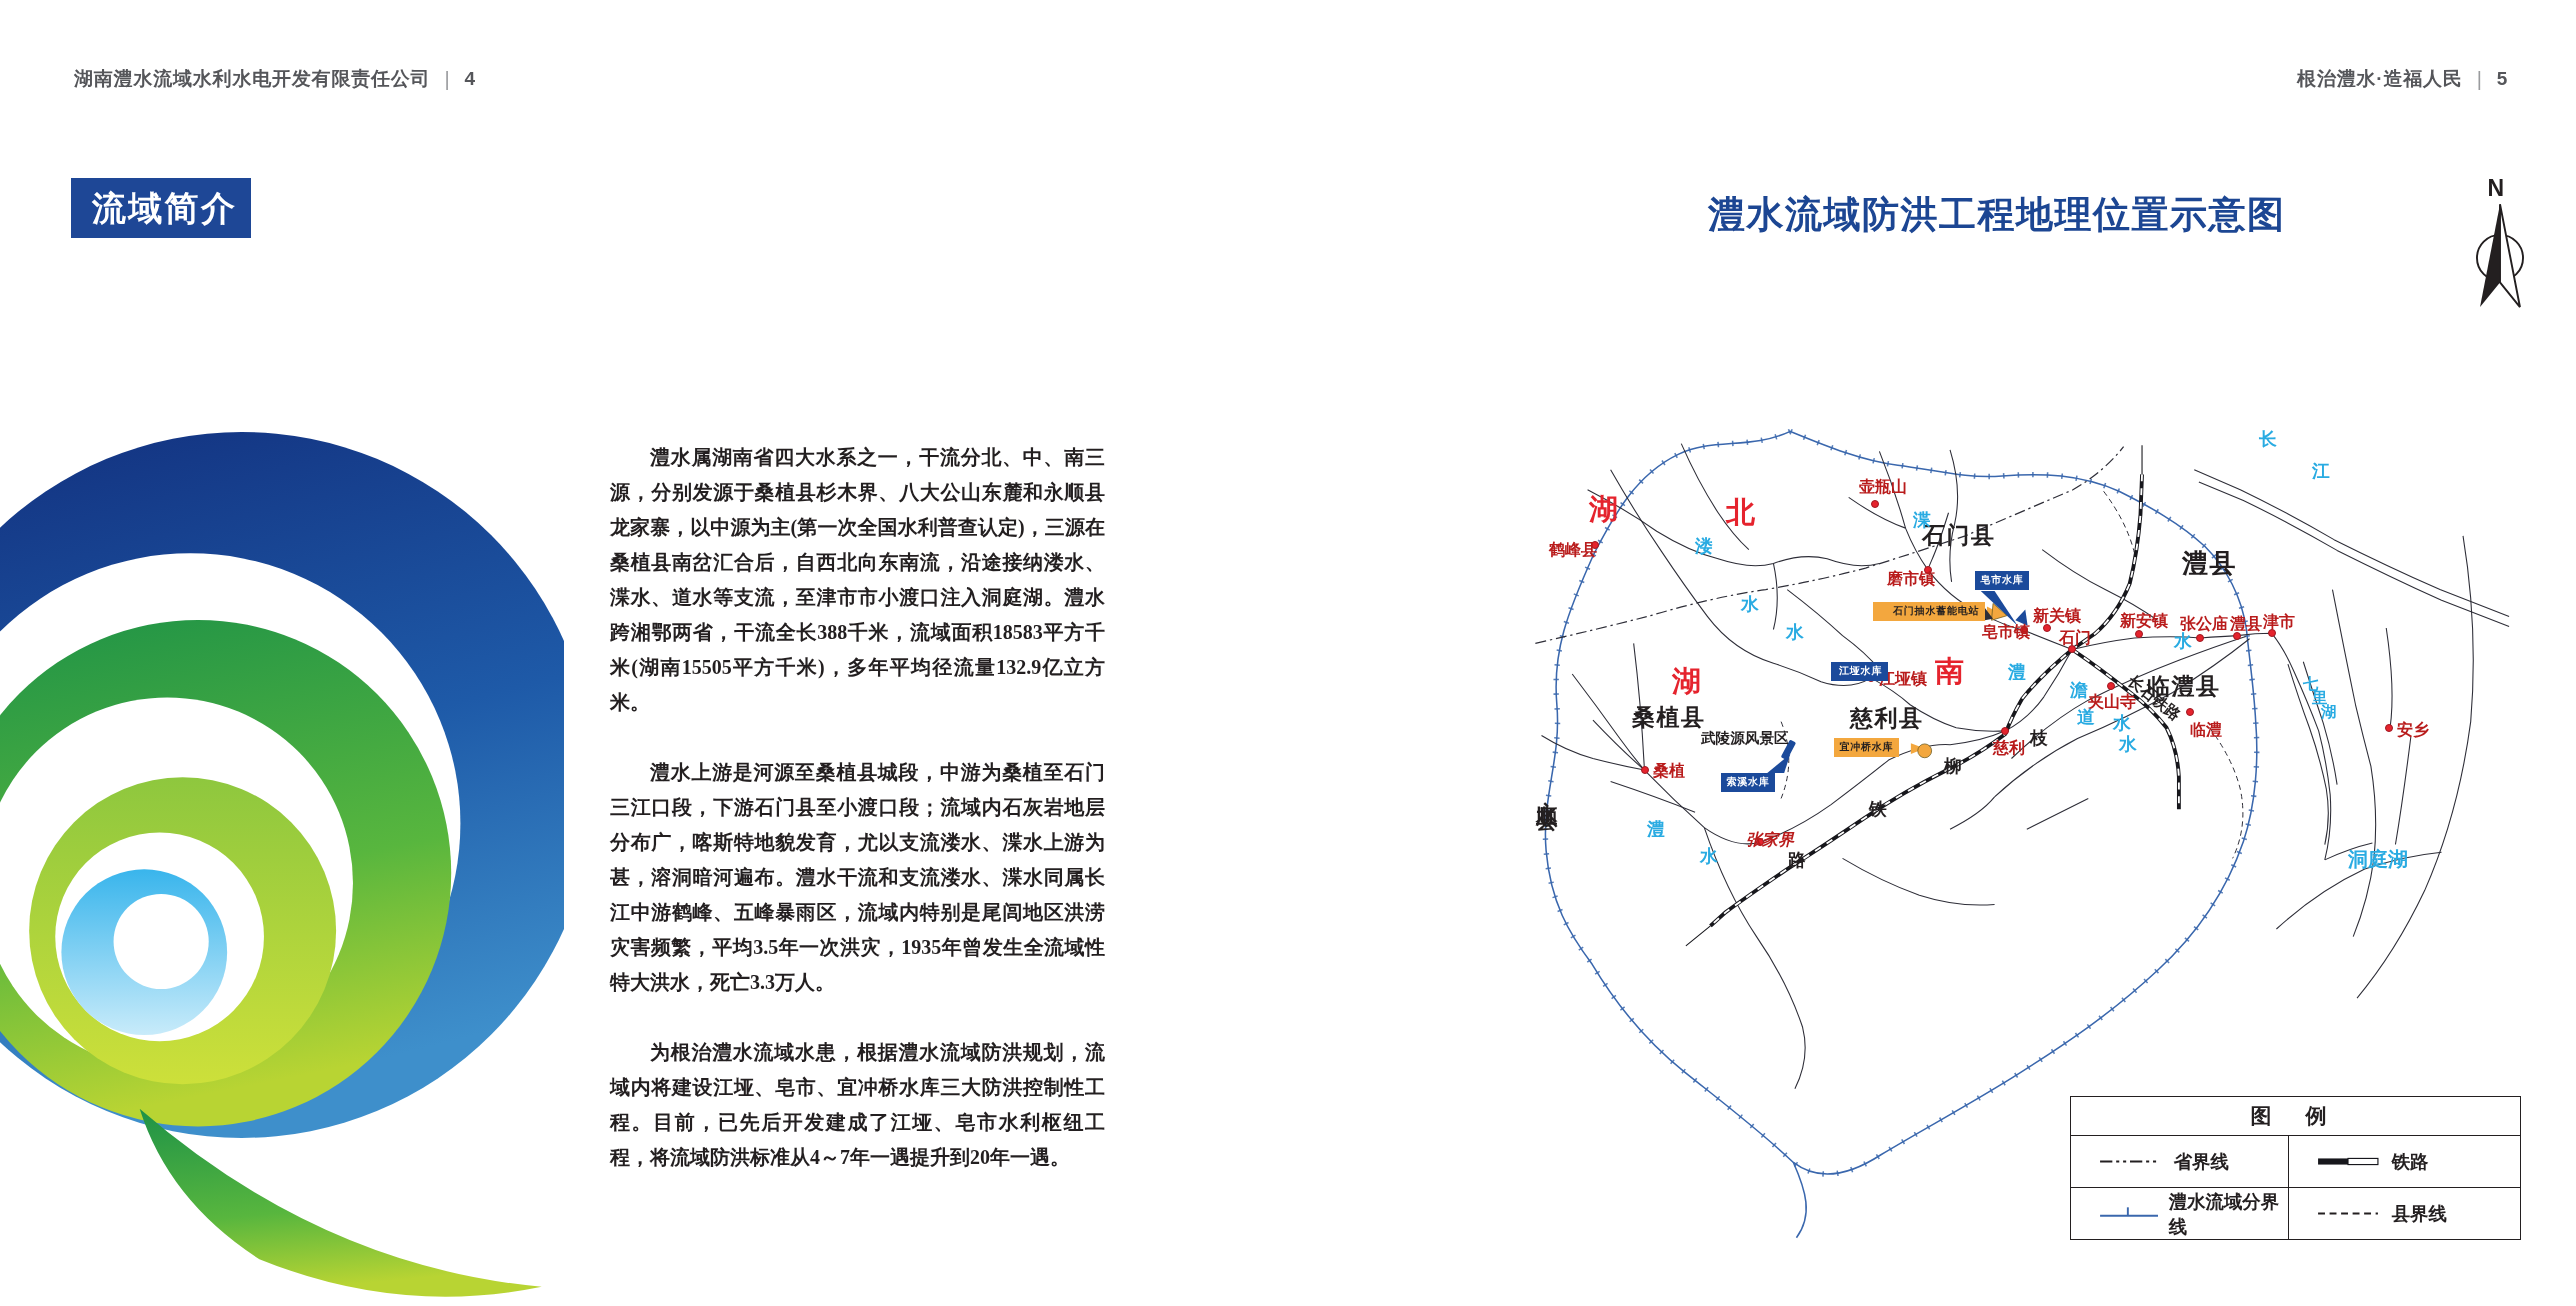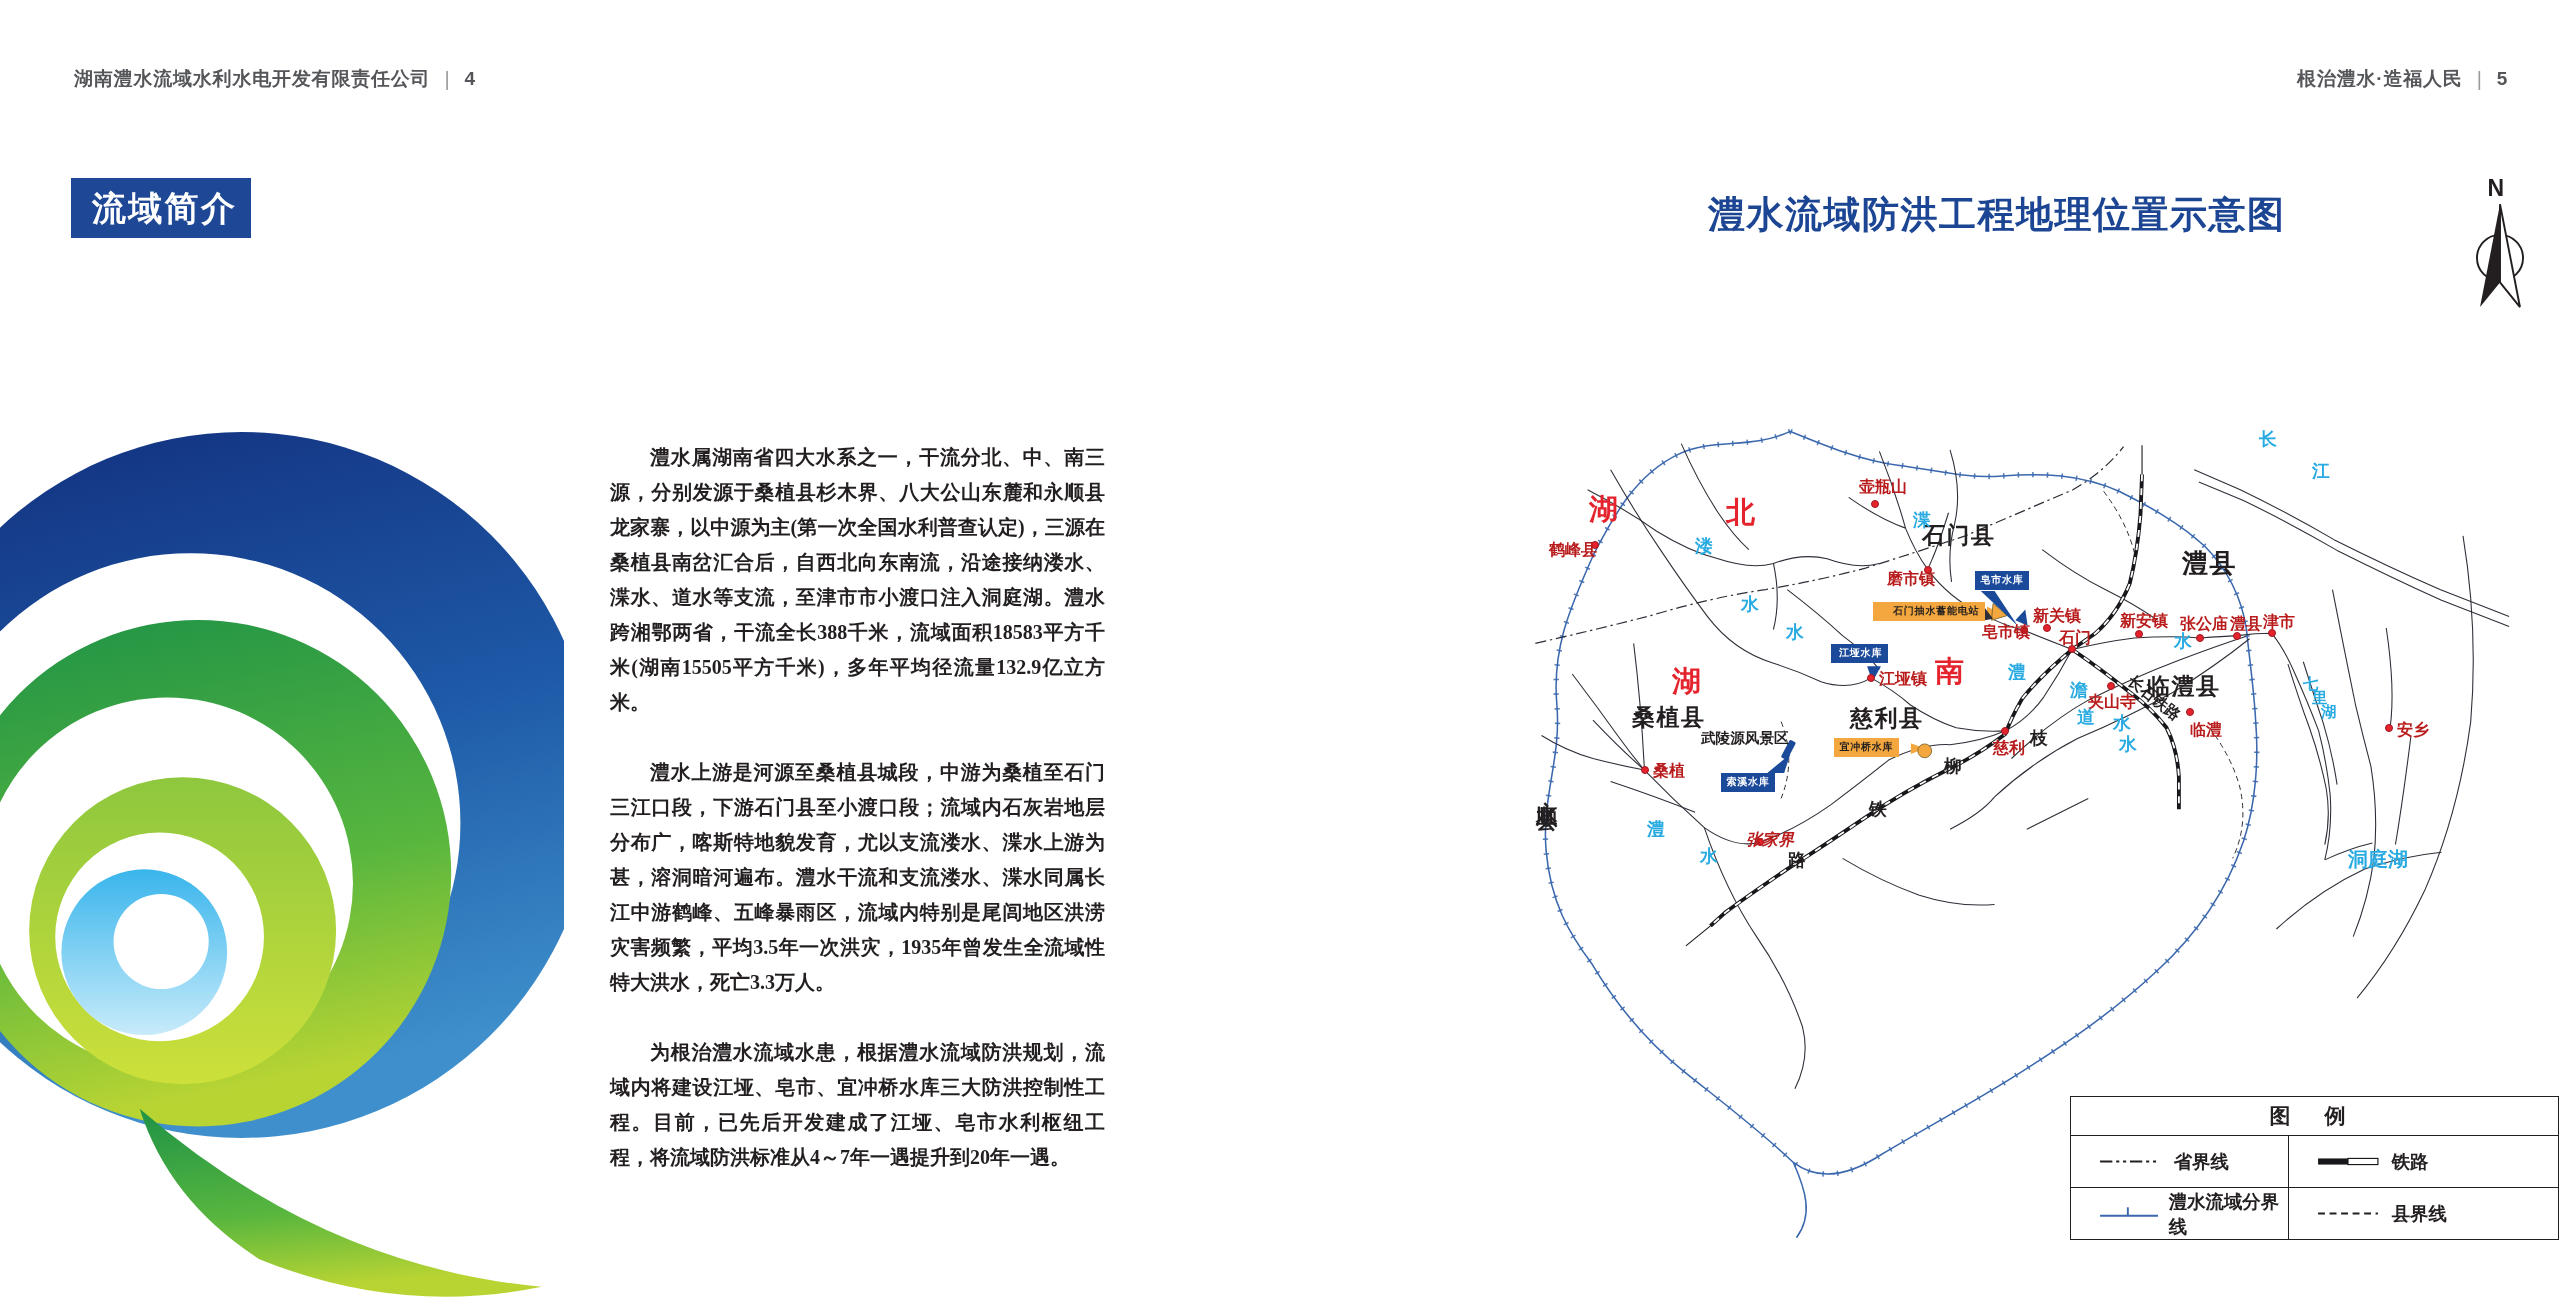--- a/index.html
+++ b/index.html
@@ -37,21 +37,21 @@
   .county.vert{writing-mode:vertical-rl;letter-spacing:4.6px;}
   .town{font-size:16px;font-weight:bold;color:#b91c1c;text-align:right;}
   .dot{width:8.4px;height:8.4px;border-radius:50%;background:#e5232d;border:1.2px solid #a01821;box-sizing:border-box;}
   .rchar{font-weight:bold;color:#29abe2;}
   .kchar{font-size:17.7px;font-weight:bold;color:#231f20;}
   .poi{font-weight:bold;color:#231f20;}
   .resv{font-size:10px;font-weight:bold;padding:2.3px 5.4px;letter-spacing:0.8px;}
   .resv.blue{background:#1b4a9b;color:#ffffff;}
   .resv.orange{background:#f3a73e;color:#231f20;}
   
-  .legend{position:absolute;left:2070px;top:1096px;width:489px;height:144px;
+  .legend{position:absolute;left:2070px;top:1096px;width:451px;height:144px;
           border:1.5px solid #231f20;box-sizing:border-box;background:#fff;}
   .legend .lg-title{height:38px;line-height:38px;text-align:center;font-size:21px;
           font-weight:bold;color:#231f20;border-bottom:1.5px solid #231f20;letter-spacing:14px;}
   .legend .lg-row{display:flex;height:51px;border-bottom:1.5px solid #231f20;}
   .legend .lg-row:last-child{border-bottom:none;height:51px;}
   .legend .lg-cell{flex:0 0 217px;display:flex;align-items:center;gap:10.7px;
           padding-left:26px;box-sizing:border-box;}
   .legend .lg-cell+.lg-cell{flex:1 1 auto;border-left:1.5px solid #231f20;}
   .legend .lg-label{font-size:18.4px;font-weight:bold;color:#231f20;}
 </style>
@@ -268,21 +268,21 @@
       <div class="rchar" style="left: 783px; top: 275px; font-size: 15.4px;">七</div>
       <div class="rchar" style="left: 792px; top: 289px; font-size: 15.4px;">里</div>
       <div class="rchar" style="left: 801px; top: 303px; font-size: 15.4px;">湖</div>
       <div class="rchar" style="left: 828px; top: 447px; font-size: 20px;">洞庭湖</div>
       <div class="kchar" style="left: 510px; top: 327px;">枝</div>
       <div class="kchar" style="left: 424px; top: 355px;">柳</div>
       <div class="kchar" style="left: 349px; top: 398px;">铁</div>
       <div class="kchar" style="left: 268px; top: 449px;">路</div>
       <div class="poi" style="left: 181px; top: 330px; font-size: 14.6px;">武陵源风景区</div>
       <div class="poi" style="left: 603px; top: 289px; font-size: 15.4px; transform: rotate(38deg);">长石铁路</div>
-      <div class="resv blue" style="left: 311px; top: 245px; padding-left: 8px;">江垭水库</div>
+      <div class="resv blue" style="left: 311px; top: 263px; padding-left: 8px;">江垭水库</div>
       <div class="resv blue" style="left: 455px; top: 172px;">皂市水库</div>
       <div class="resv blue" style="left: 201px; top: 374px;">索溪水库</div>
       <div class="resv orange" style="left: 353px; top: 203px; padding-left: 20px;">石门抽水蓄能电站</div>
       <div class="resv orange" style="left: 314px; top: 339px;">宜冲桥水库</div>
     </div>
 </div>
 
 <div class="legend">
   <div class="lg-title">图 例</div>
   <div class="lg-row">

